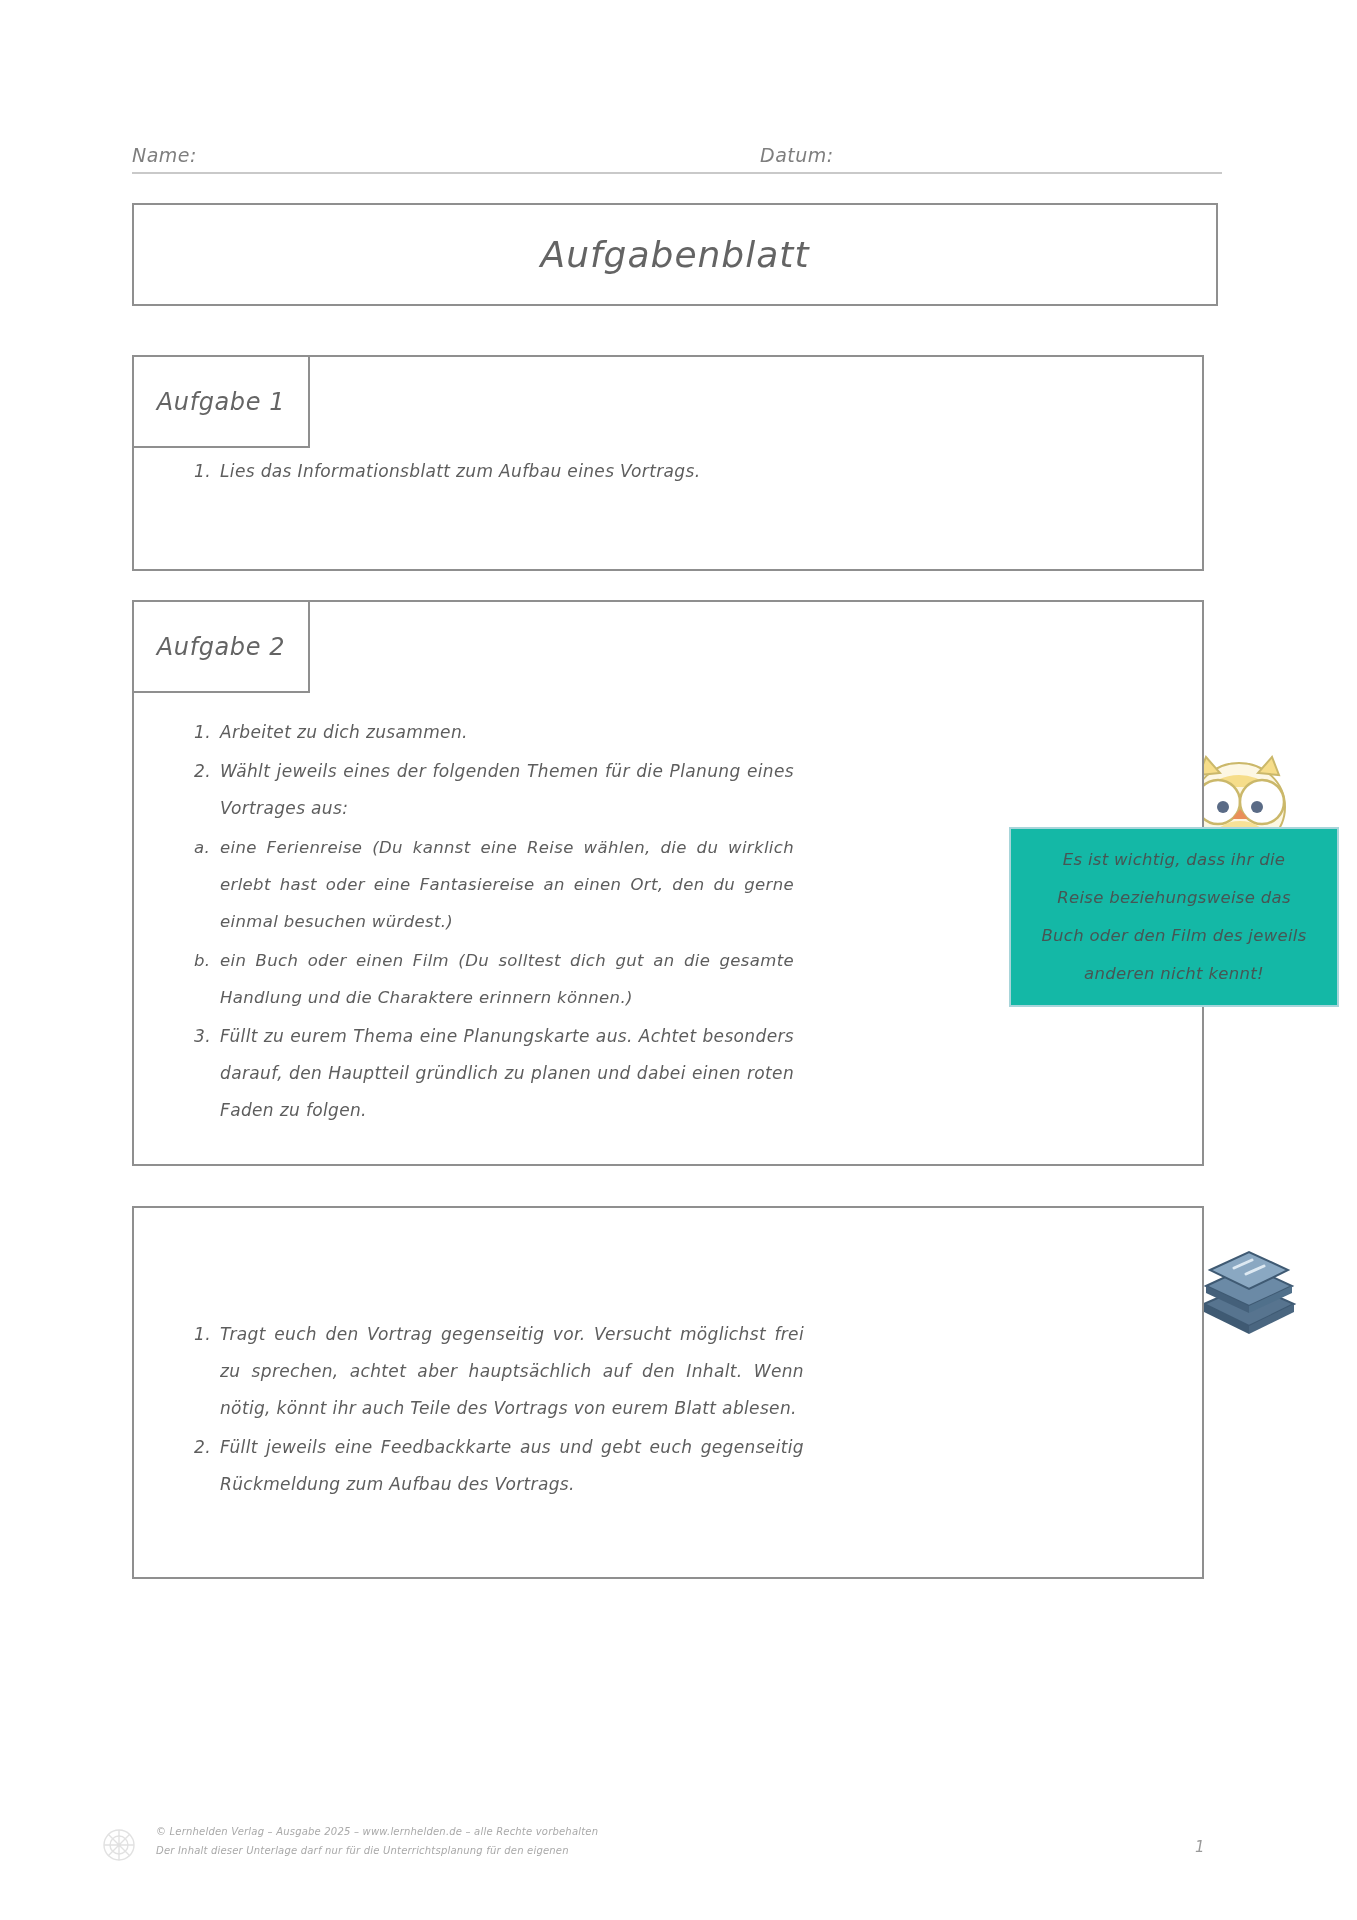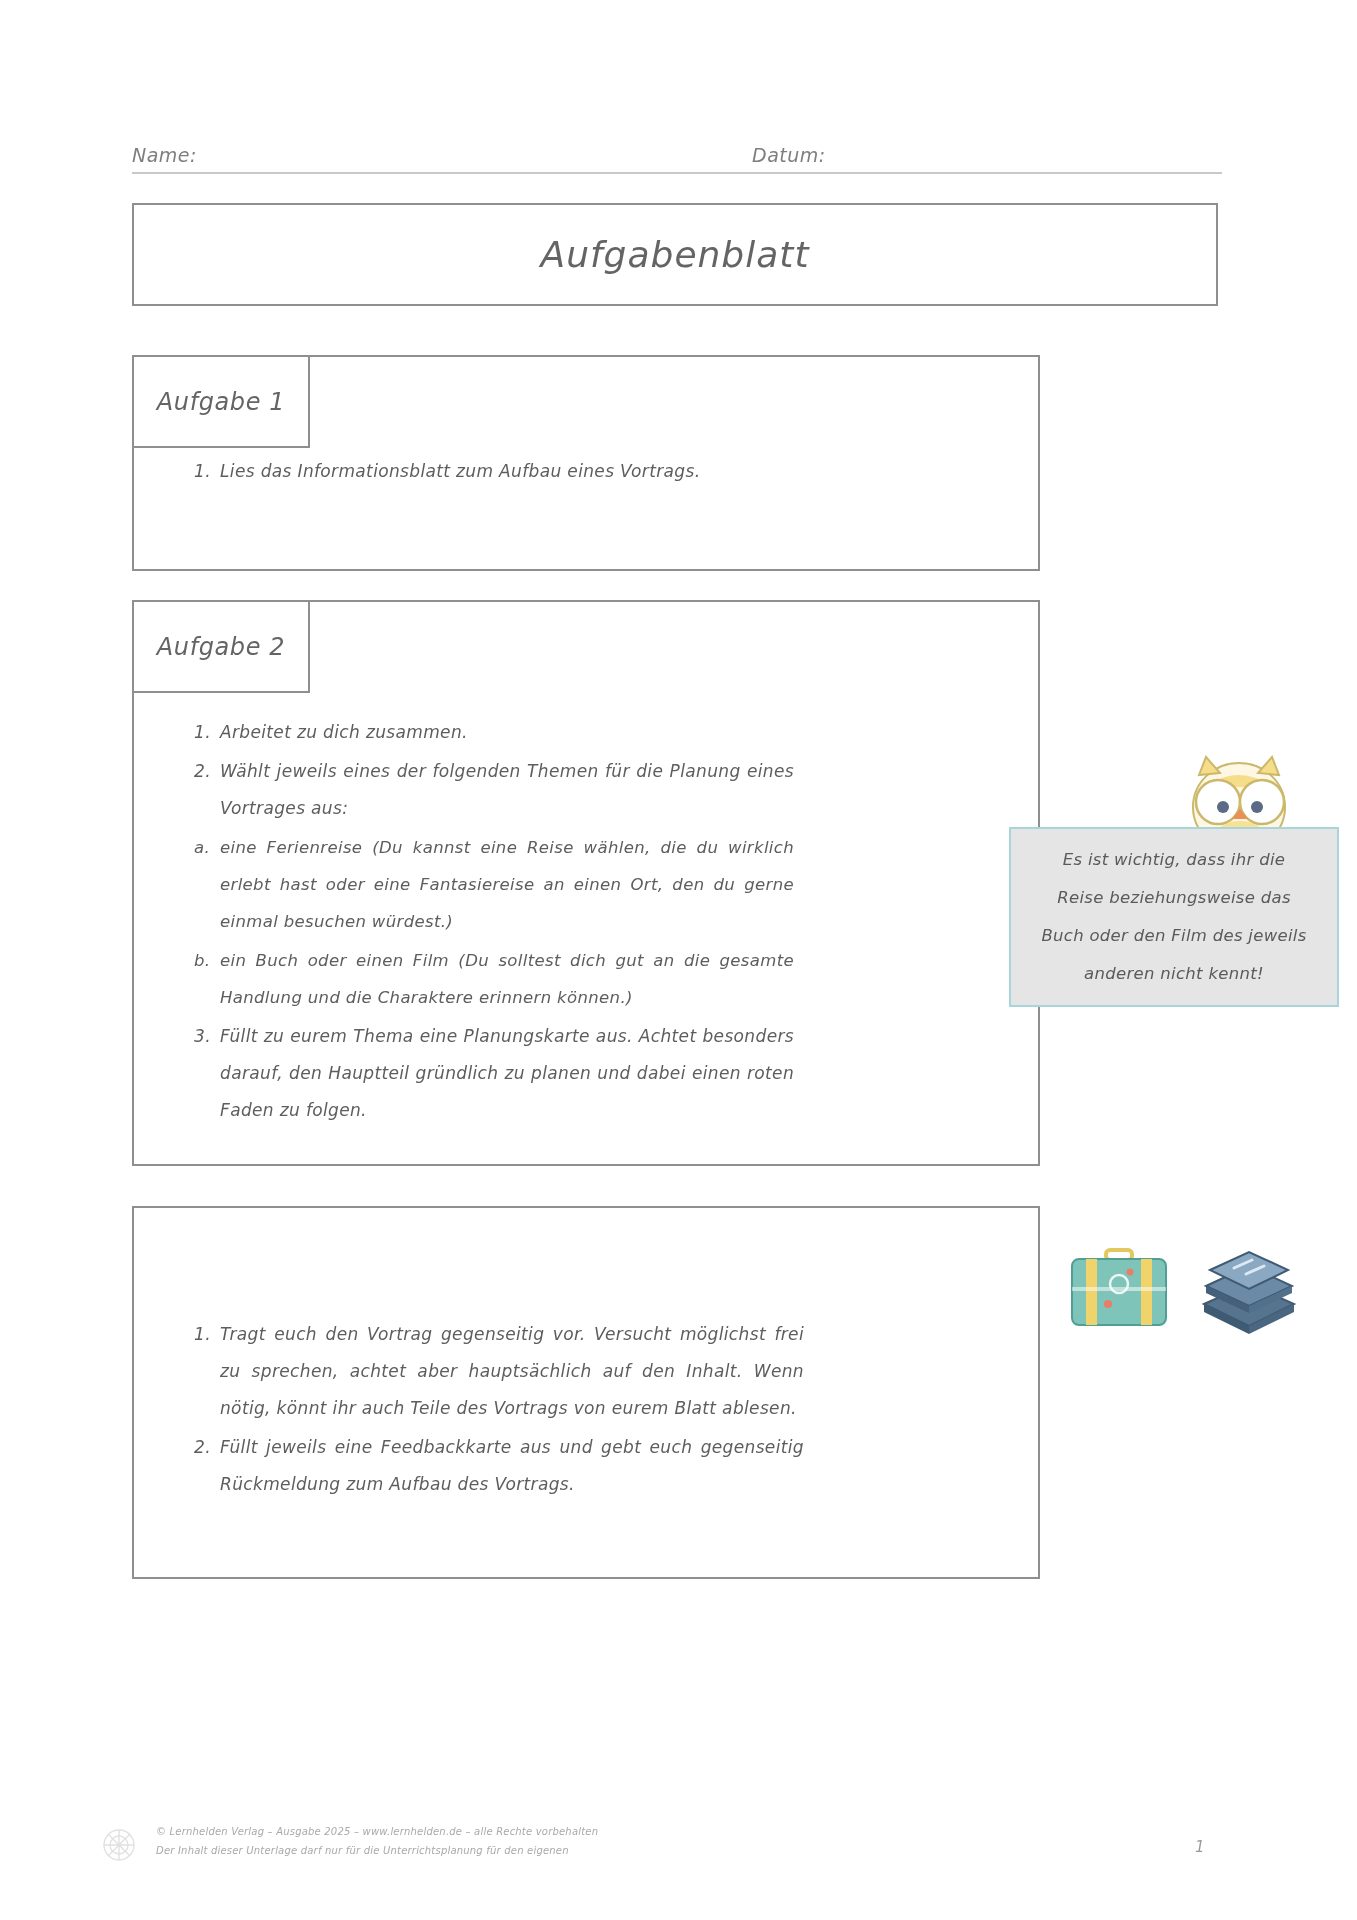--- a/index.html
+++ b/index.html
@@ -42,20 +42,21 @@
     font-style: italic;
     opacity: .78;
     width: 620px;
   }
   .hdr-datum {
     font-size: 19px;
     letter-spacing: .5px;
     color: #5b5b5b;
     font-style: italic;
     opacity: .78;
+    margin-left: 8px;
   }
   .header-rule {
     margin-top: 6px;
     border-top: 2px solid #c9c9c9;
     width: 100%;
   }
 
   
   .title-box {
     position: absolute;
@@ -75,21 +76,21 @@
     color: #4a4a4a;
     font-style: italic;
     opacity: .85;
     font-family: "DejaVu Sans", sans-serif;
   }
 
   
   .task {
     position: absolute;
     left: 132px;
-    width: 908px;
+    width: 1072px;
     border: 2px solid #8f8f8f;
     box-sizing: border-box;
     background: #fff;
   }
   #task-1 { top: 355px;  height: 216px; }
   #task-2 { top: 600px;  height: 566px; }
   #task-3 { top: 1206px; height: 373px; }
 
   .task-tab {
     position: absolute;
@@ -156,21 +157,21 @@
 
   
   .callout {
     position: absolute;
     left: 875px;
     top: 225px;
     width: 330px;
     height: 180px;
     border: 2px solid #a8d5da;
     box-sizing: border-box;
-    background: #e5e5e5;
+    background: #14b8a6;
     display: flex;
     align-items: center;
     justify-content: center;
     padding: 10px 28px;
   }
   .callout-text {
     font-size: 16.5px;
     line-height: 38px;
     color: #4c4c4c;
     font-style: italic;

